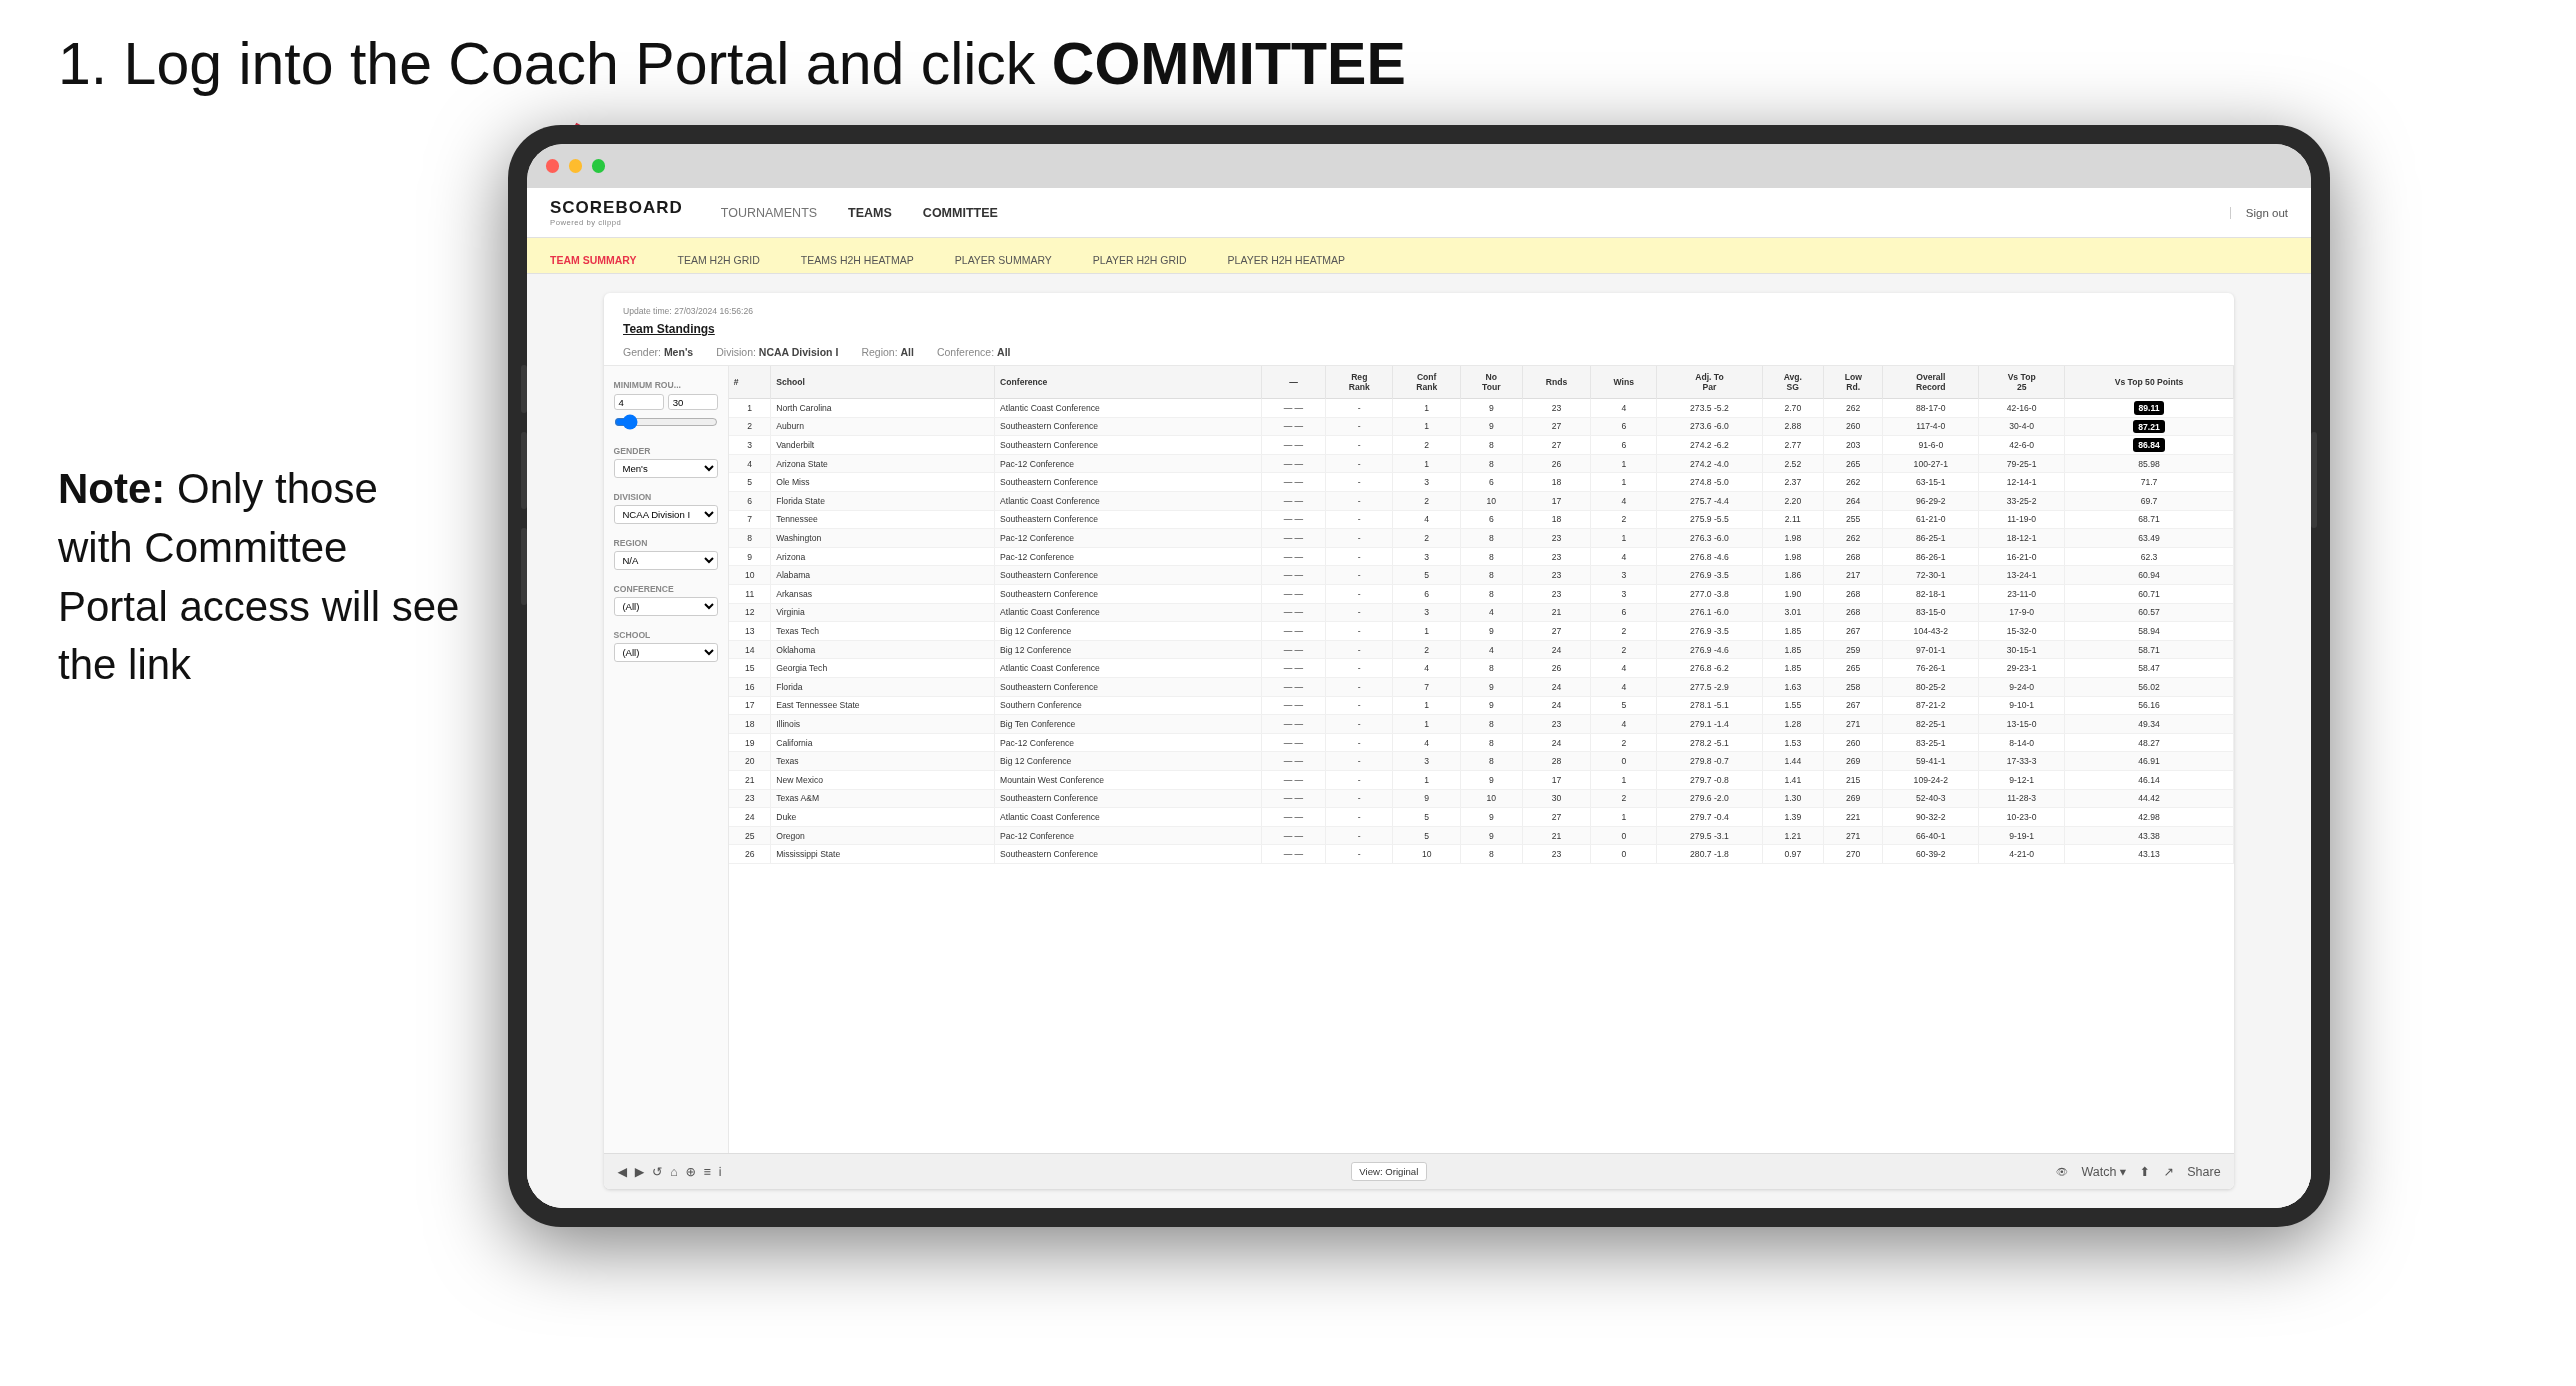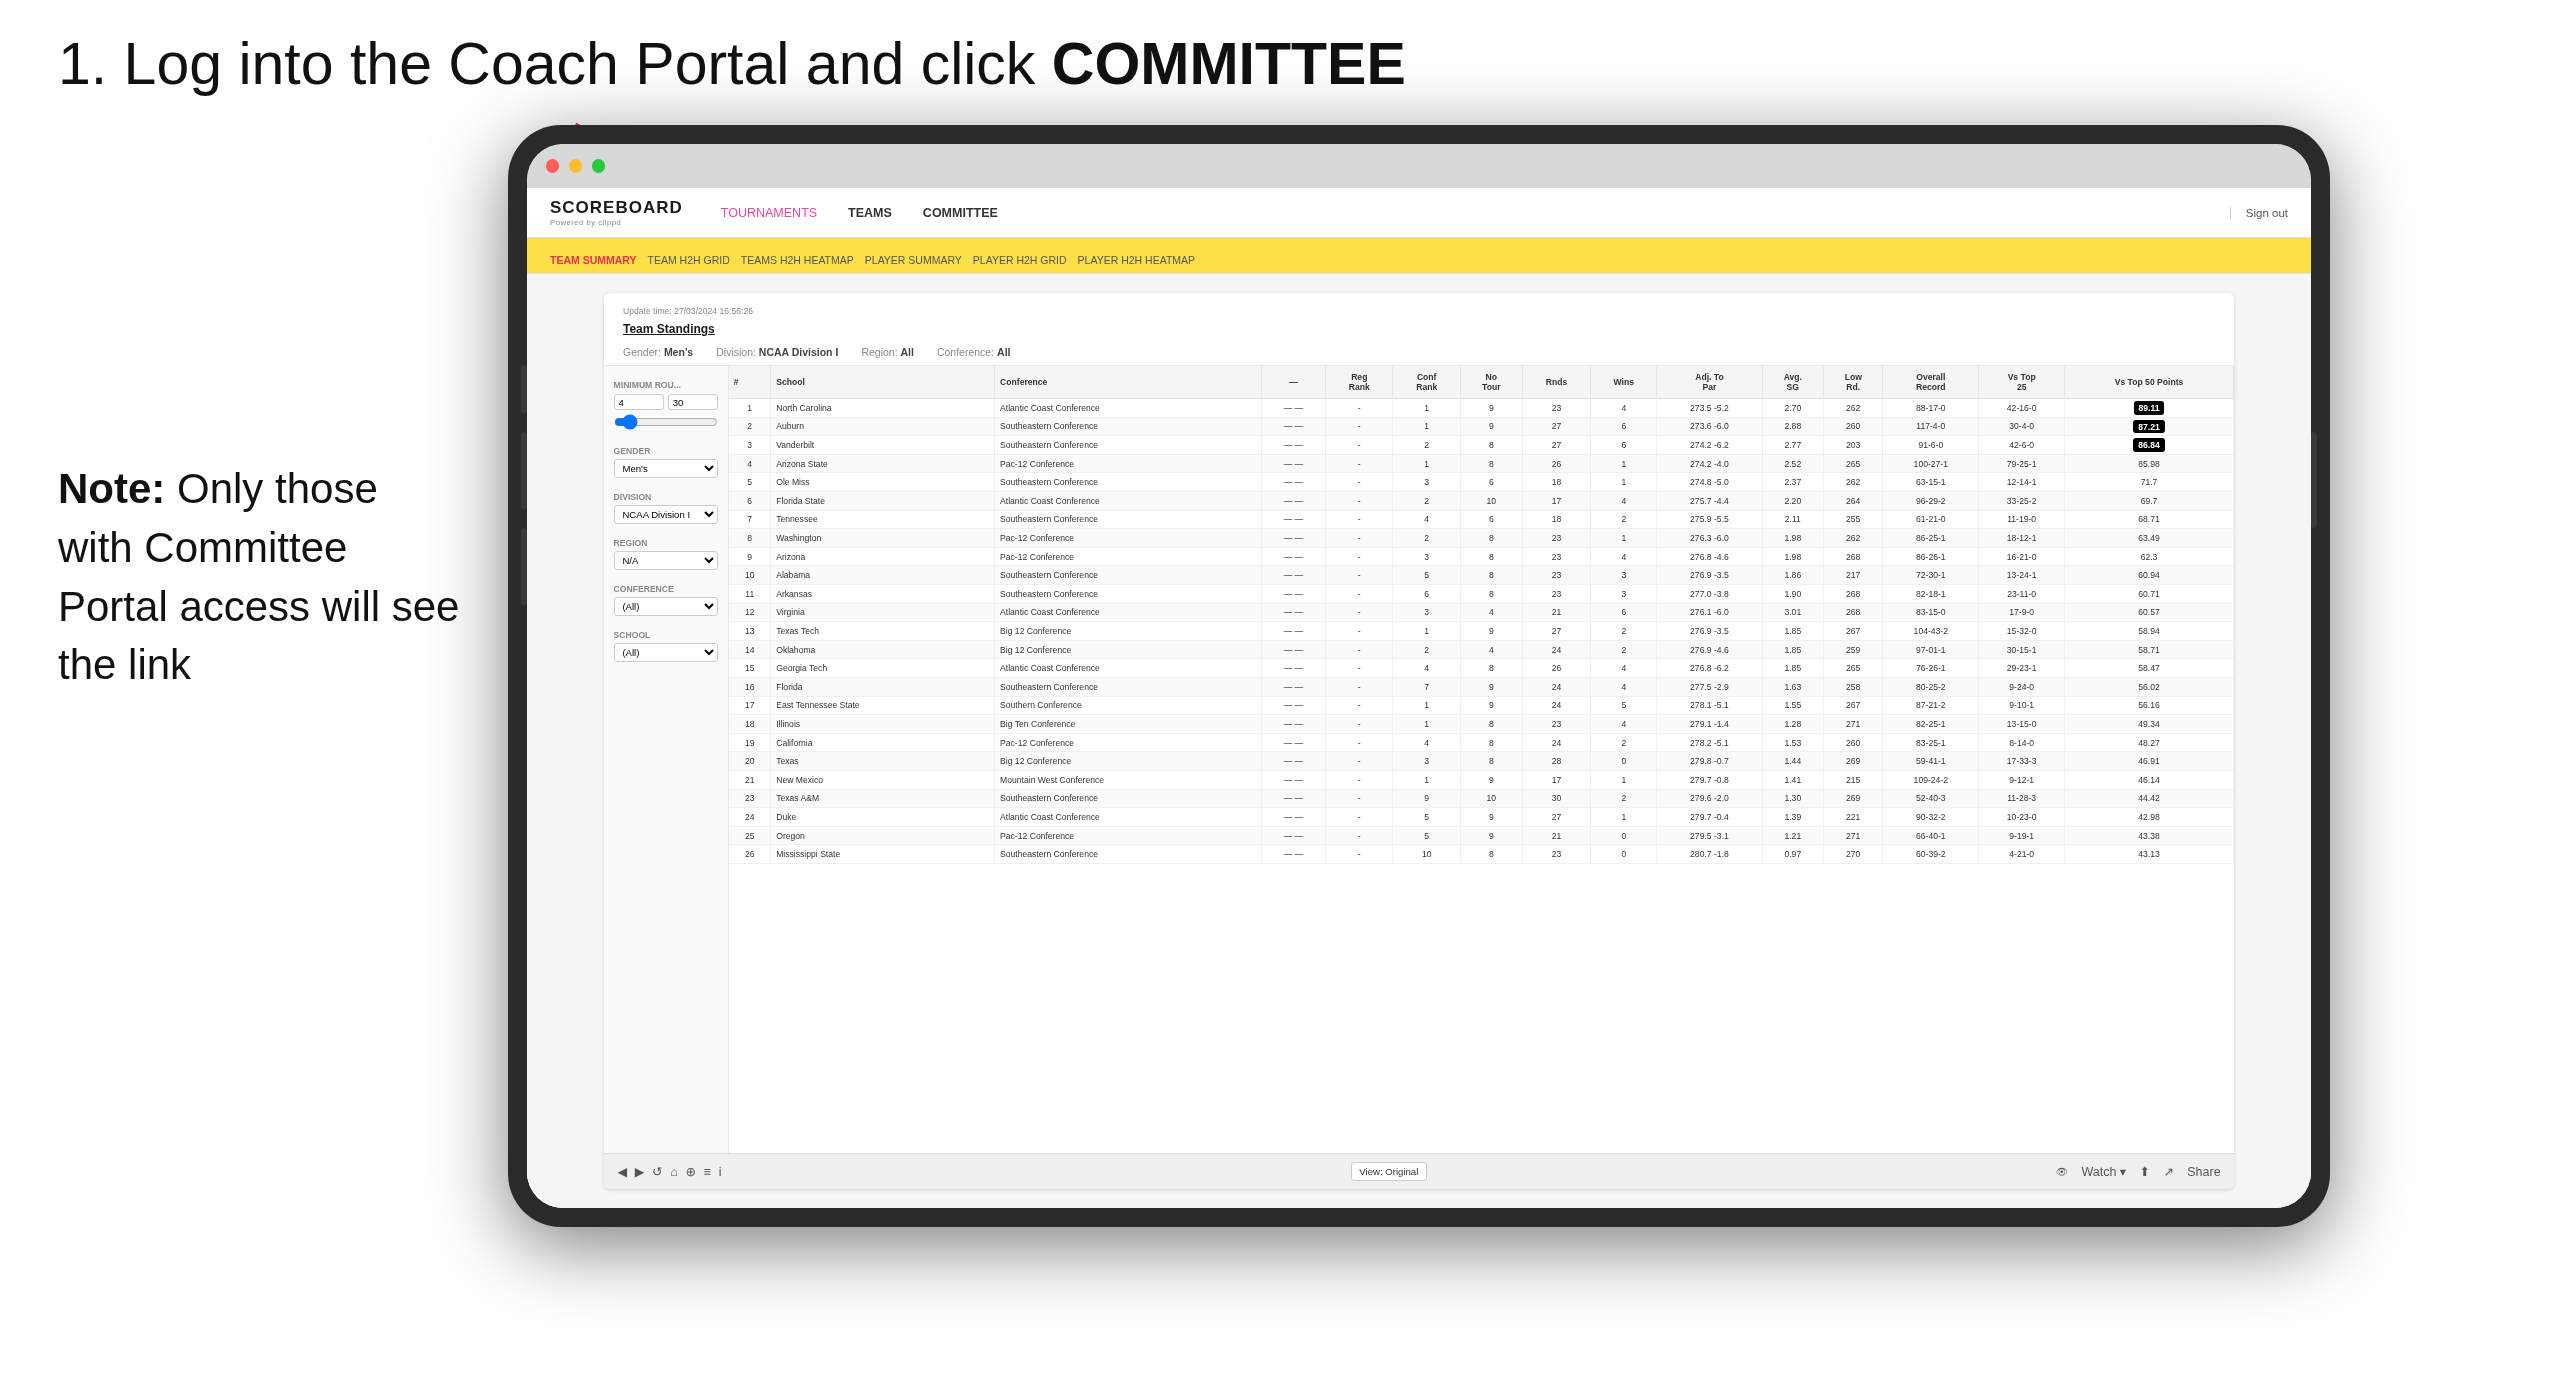--- a/index.html
+++ b/index.html
@@ -135,46 +135,46 @@
       color: #888;
       letter-spacing: 0.5px;
     }
     .nav-items {
       display: flex;
       gap: 31px;
       flex: 1;
     }
     .nav-item {
       font-size: 12.5px;
-      color: #ec4899;
+      color: #737373;
       cursor: pointer;
       padding: 3.8px 0;
       text-decoration: none;
     }
     .nav-item.active {
       color: #333;
       font-weight: 600;
     }
     .nav-item.committee {
       color: #333;
     }
     .nav-signout {
       font-size: 11.5px;
       color: #555;
       border-left: 1px solid #ccc;
       padding-left: 15.3px;
     }
 
     
     .sub-nav {
-      background: #fde047;
+      background: #fef9c3;
       border-bottom: 1.9px solid #e0e0e0;
       display: flex;
       padding: 0 23px;
-      gap: 11px;
+      gap: 41px;
       height: 36px;
       align-items: flex-end;
     }
     .sub-nav-item {
       font-size: 10.5px;
       color: #555;
       cursor: pointer;
       padding-bottom: 7.7px;
       border-bottom: 1.9px solid transparent;
       margin-bottom: -1.9px;

